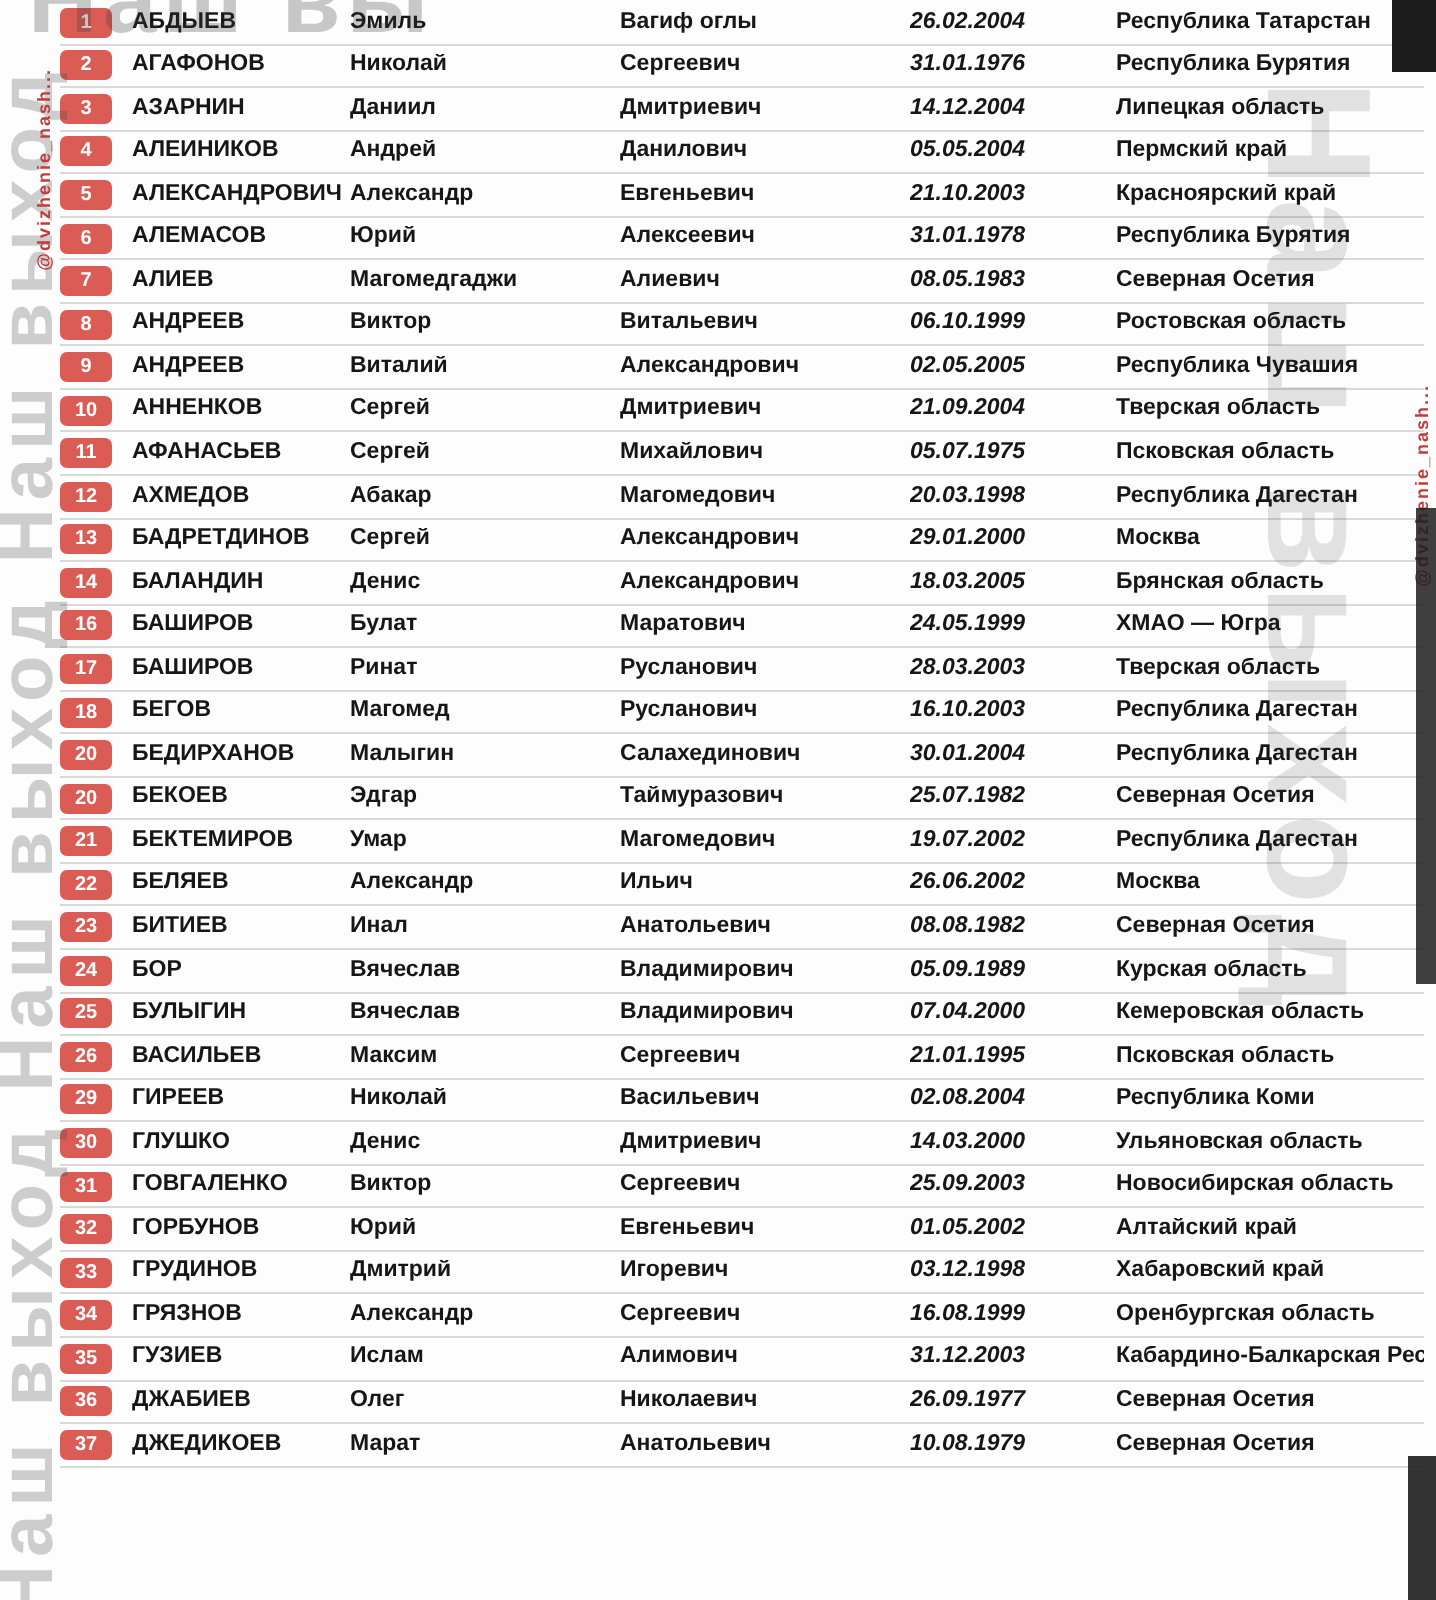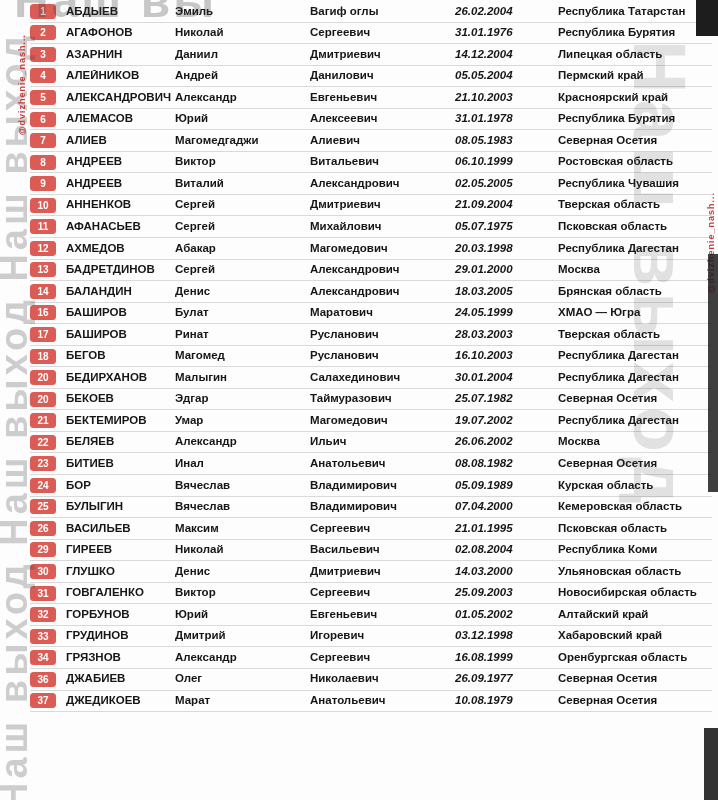--- a/index.html
+++ b/index.html
@@ -388,20 +388,28 @@
 
   <div class="row">
     <span class="badge">34</span>
     <span class="c c-surname">ГРЯЗНОВ</span>
     <span class="c c-name">Александр</span>
     <span class="c c-patronymic">Сергеевич</span>
     <span class="c c-dob">16.08.1999</span>
     <span class="c c-region">Оренбургская область</span>
   </div>
 
+  <div class="row">
+    <span class="badge">35</span>
+    <span class="c c-surname">ГУЗИЕВ</span>
+    <span class="c c-name">Ислам</span>
+    <span class="c c-patronymic">Алимович</span>
+    <span class="c c-dob">31.12.2003</span>
+    <span class="c c-region">Кабардино-Балкарская Рес</span>
+  </div>
 
   <div class="row">
     <span class="badge">36</span>
     <span class="c c-surname">ДЖАБИЕВ</span>
     <span class="c c-name">Олег</span>
     <span class="c c-patronymic">Николаевич</span>
     <span class="c c-dob">26.09.1977</span>
     <span class="c c-region">Северная Осетия</span>
   </div>
 

